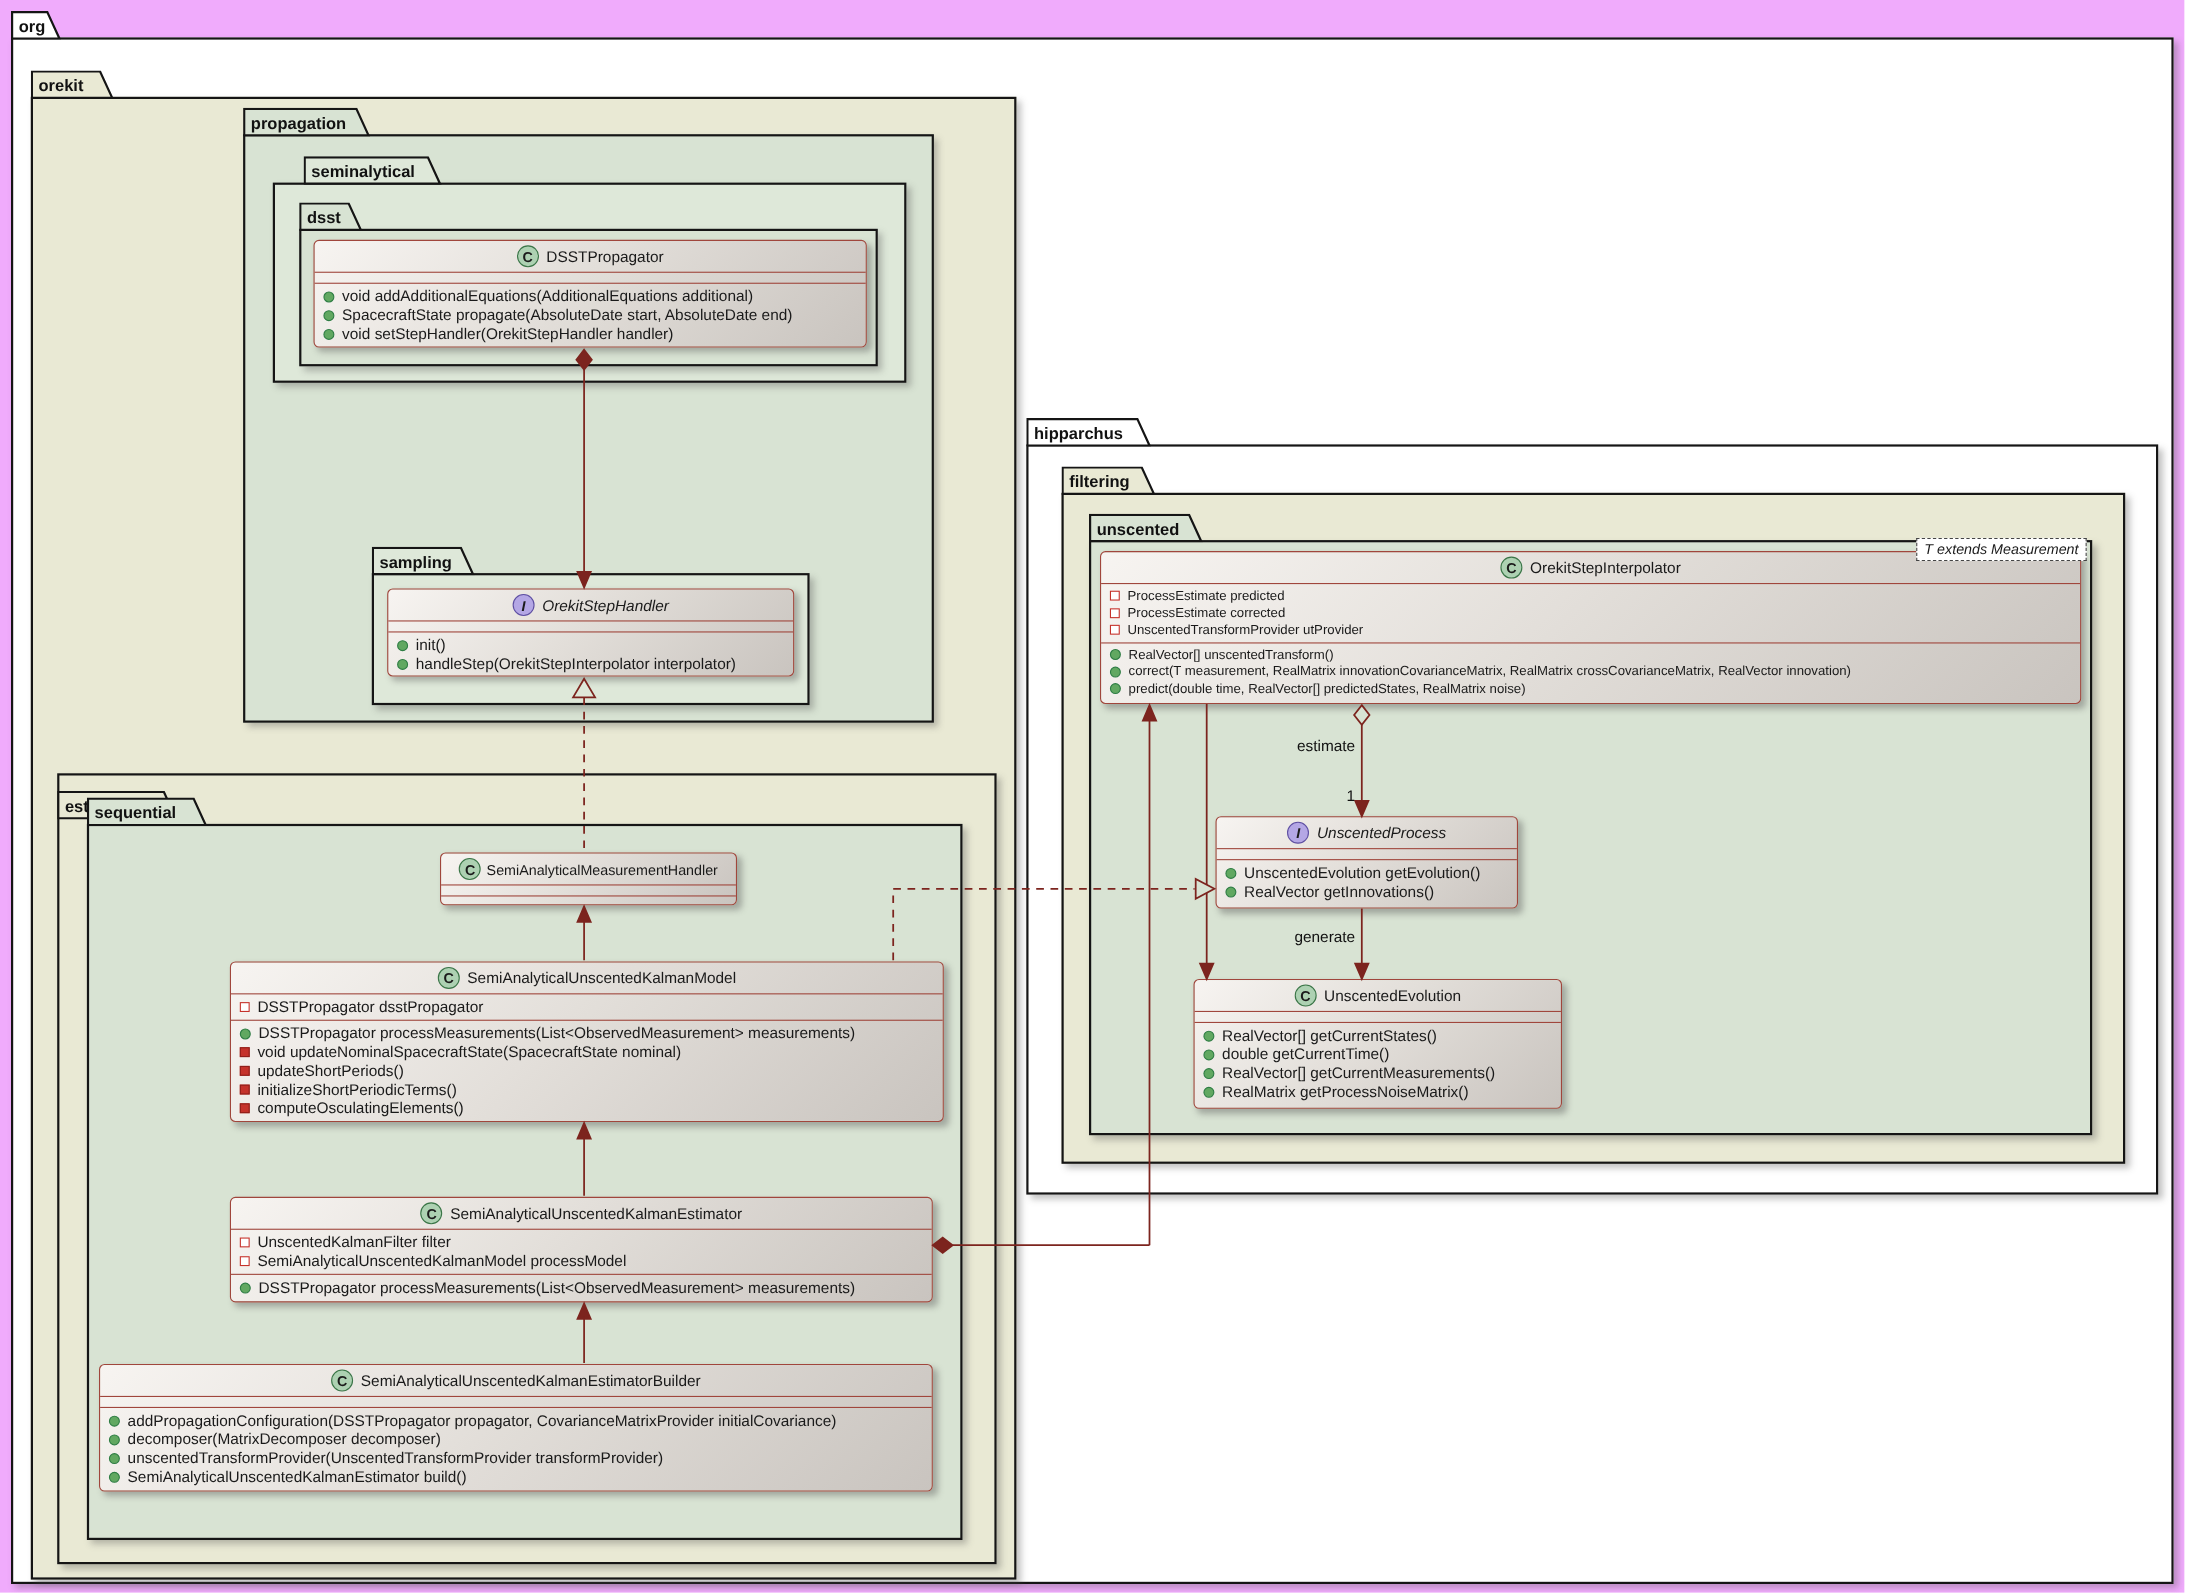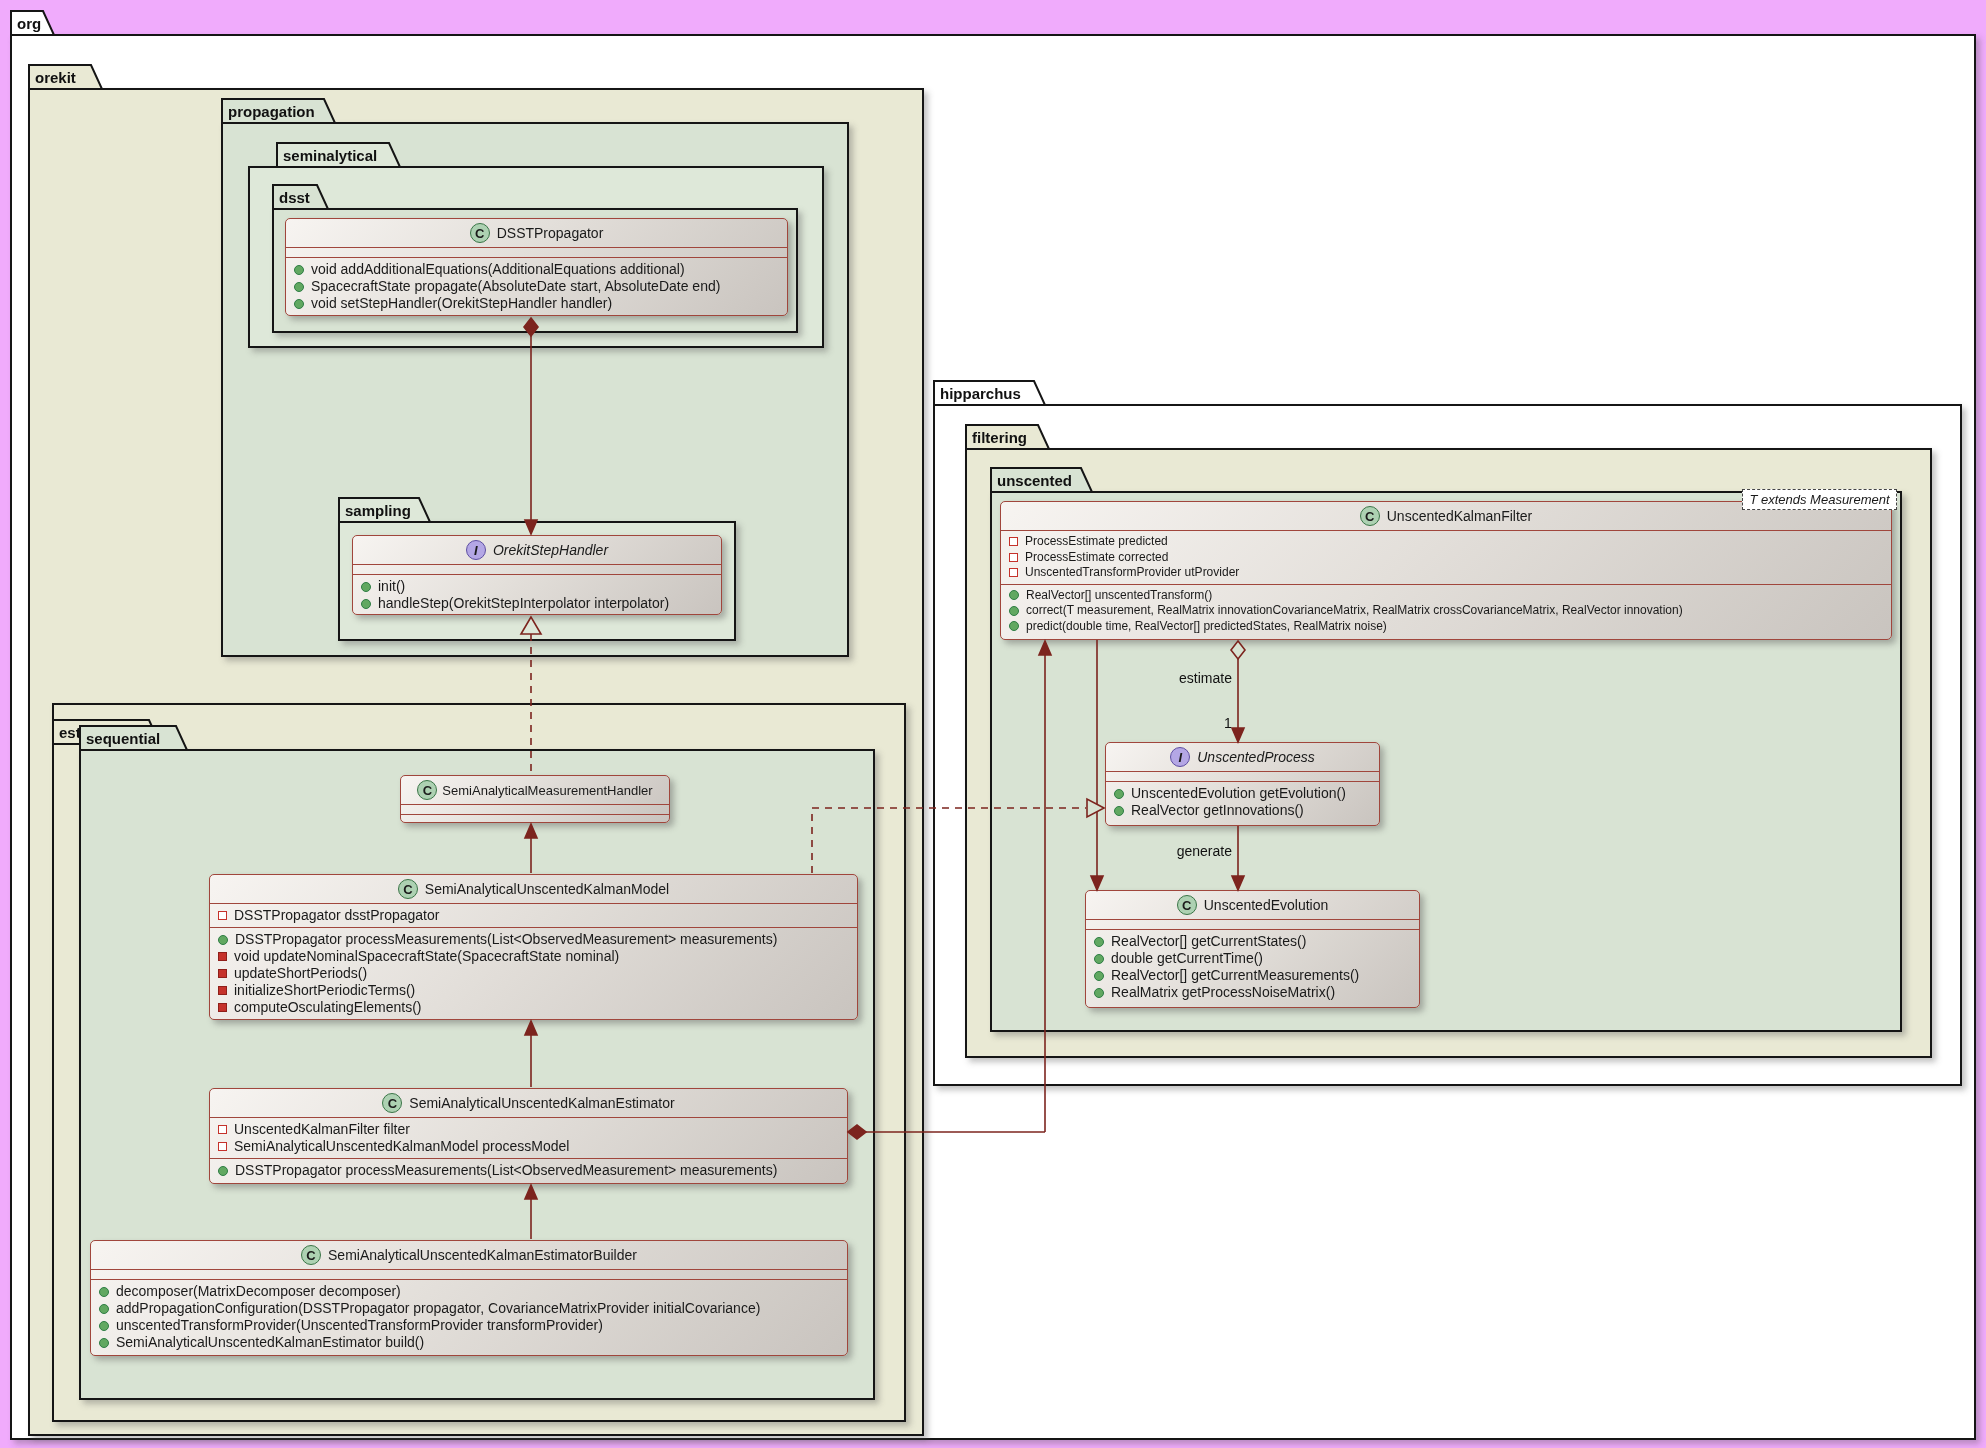--- a/index.html
+++ b/index.html
@@ -244,41 +244,41 @@
 
   <div class="cls" style="left:90px;top:1240px;width:758px;height:116px;">
     <div class="ct">
       <span class="cicon c">C</span>
       <span class="cname">SemiAnalyticalUnscentedKalmanEstimatorBuilder</span>
     </div>
     <div class="comp empty"></div>
     <div class="comp last">
       <div class="m">
           <span class="vi pubc"></span>
+          <span>addPropagationConfiguration(DSSTPropagator propagator, CovarianceMatrixProvider initialCovariance)</span>
+        </div>
+      <div class="m">
+          <span class="vi pubc"></span>
           <span>decomposer(MatrixDecomposer decomposer)</span>
         </div>
       <div class="m">
           <span class="vi pubc"></span>
-          <span>addPropagationConfiguration(DSSTPropagator propagator, CovarianceMatrixProvider initialCovariance)</span>
-        </div>
-      <div class="m">
-          <span class="vi pubc"></span>
           <span>unscentedTransformProvider(UnscentedTransformProvider transformProvider)</span>
         </div>
       <div class="m">
           <span class="vi pubc"></span>
           <span>SemiAnalyticalUnscentedKalmanEstimator build()</span>
         </div>
     </div>
   </div>
 
   <div class="cls tight" style="left:1000px;top:501px;width:892px;height:139px;">
     <div class="ct">
       <span class="cicon c">C</span>
-      <span class="cname">UnscentedKalmanFilter</span>
+      <span class="cname">OrekitStepInterpolator</span>
     </div>
     <div class="comp">
       <div class="m">
           <span class="vi privf"></span>
           <span>ProcessEstimate predicted</span>
         </div>
       <div class="m">
           <span class="vi privf"></span>
           <span>ProcessEstimate corrected</span>
         </div>

